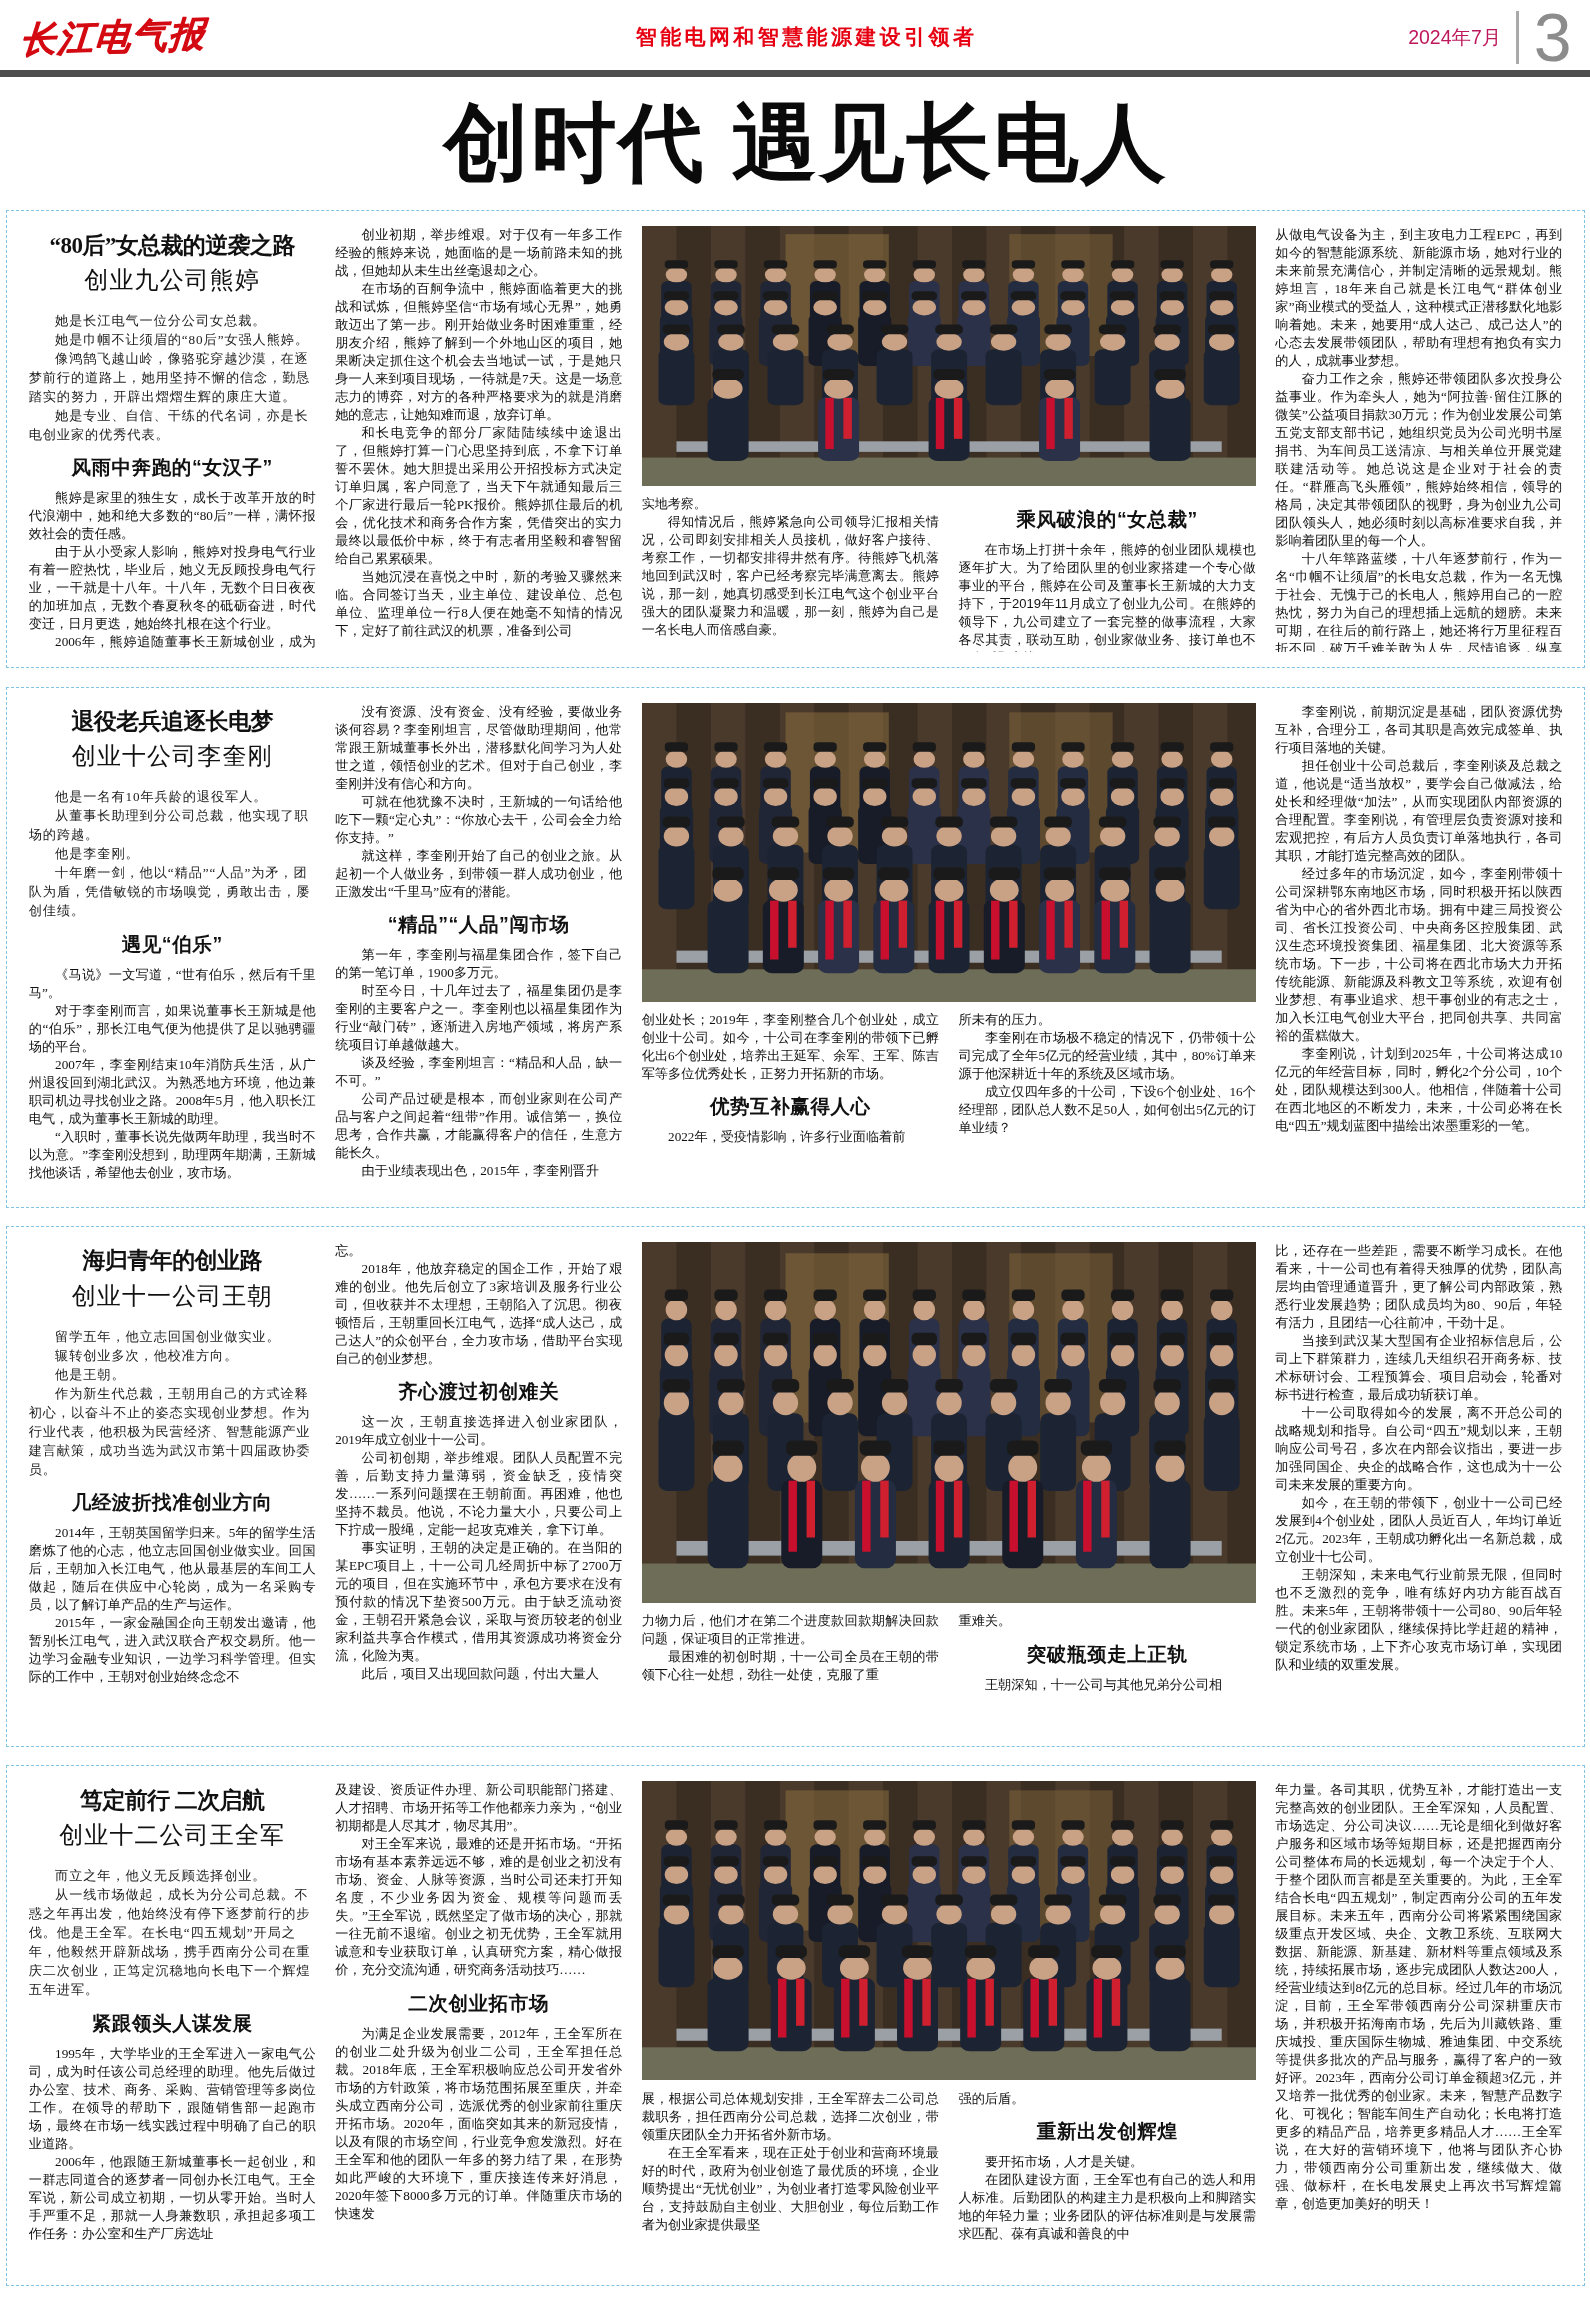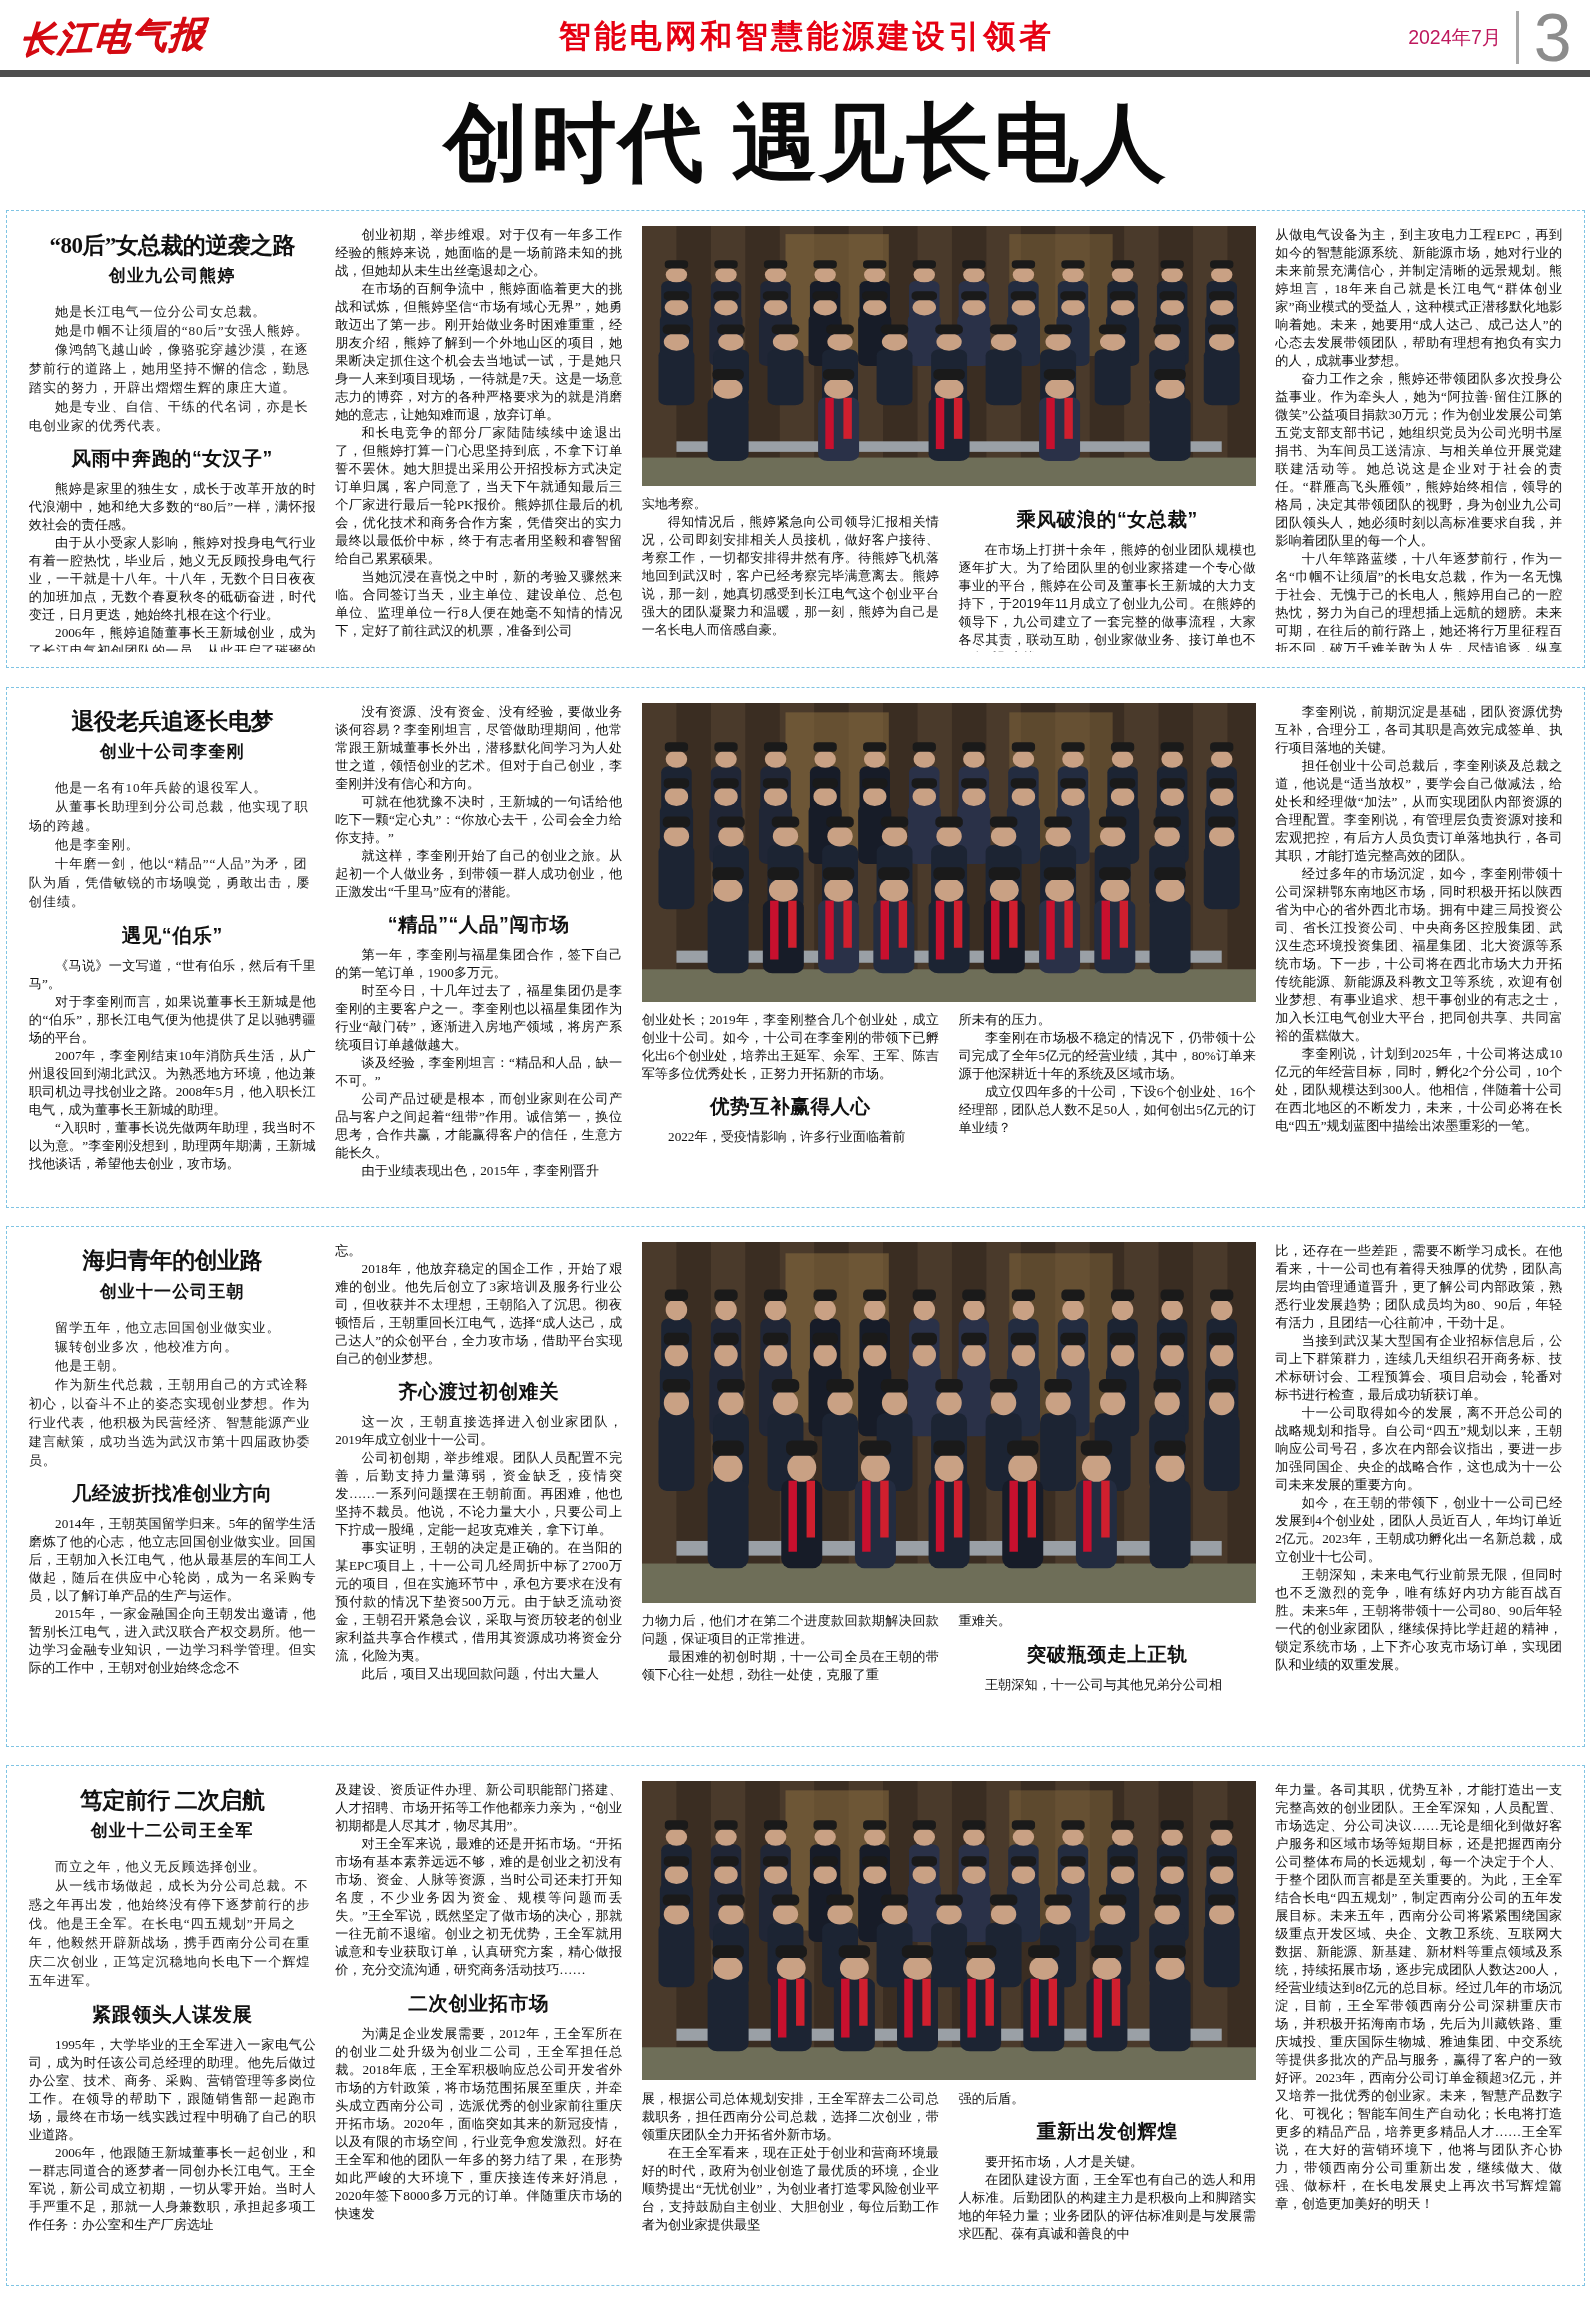--- a/index.html
+++ b/index.html
@@ -3,21 +3,21 @@
 <meta charset="utf-8">
 <style>
   html,body{margin:0;padding:0;background:#ffffff;}
   .page{position:relative;width:1591px;height:2319px;background:#fff;overflow:hidden;
         font-family:"Liberation Serif", serif;color:#111;}
   
   .hdr{display:flex;align-items:center;padding:9.2px 19.5px 2.3px 19.5px;height:68px;box-sizing:border-box;}
   .masthead{color:#d40a12;font-size:36px;font-weight:bold;font-style:italic;
             font-family:"Liberation Serif",serif;transform:rotate(-2deg) skewX(-6deg);
             letter-spacing:1.1px;white-space:nowrap;text-shadow:0.6px 0.6px 0 #d40a12;}
-  .slogan{flex:1;text-align:center;color:#e60012;font-size:32px;font-weight:900;
+  .slogan{flex:1;text-align:center;color:#e60012;font-size:21px;font-weight:900;
           font-family:Liberation Sans, sans-serif;letter-spacing:3.4px;white-space:nowrap;}
   .hdr-right{display:flex;align-items:center;gap:15px;}
   .issue-date{font-size:19.5px;color:#be185d;font-family:"Liberation Sans",sans-serif;}
   .vline{width:2.3px;height:53px;background:#a9a9a9;}
   .pagenum{font-size:68px;line-height:1;color:#8c8c8c;font-family:"Liberation Sans",sans-serif;font-weight:400;}
   .hrule{height:6.3px;background:#4e4e4e;margin:2.3px 0 0 0;}
   
   .headline{margin:19.5px 0 20.7px 0;text-align:center;font-size:85px;line-height:1.1;font-weight:900;
             font-family:"Liberation Sans",sans-serif;color:#0a0a0a;letter-spacing:2.3px;white-space:nowrap;padding-left:21px;}
   
@@ -25,21 +25,21 @@
            padding:15px 22px;display:flex;gap:19.5px;overflow:hidden;}
   .acol{flex:1 1 0;min-width:0;overflow:hidden;}
   .photo-cols{flex:2.14 1 0;min-width:0;display:flex;flex-direction:column;overflow:hidden;}
   .photo{width:100%;margin-bottom:9.2px;flex:0 0 auto;overflow:hidden;background:#241c15;}
   .photo svg{display:block;width:100%;height:100%;}
   .photo-sub{display:flex;gap:19.5px;flex:1 1 auto;overflow:hidden;}
   .photo-sub .acol{flex:1 1 0;}
   
   .a-title{font-size:23px;font-weight:bold;letter-spacing:-0.6px;text-align:center;white-space:nowrap;
            margin:3.4px 0 3.4px 0;font-family:"Liberation Serif",serif;}
-  .a-sub{font-size:17px;text-align:center;margin:0 0 15px 0;letter-spacing:1.1px;font-weight:bold;}
+  .a-sub{font-size:24px;text-align:center;margin:0 0 15px 0;letter-spacing:1.1px;}
   p.intro{font-size:13.2px;line-height:19px;margin:0;text-indent:2em;color:#1c1c1c;
           font-family:"Liberation Serif",serif;letter-spacing:0.9px;}
   h3.sec-h{font-size:19.5px;font-weight:900;font-family:"Liberation Sans",sans-serif;text-align:center;
            margin:10.3px 0 8px 0;letter-spacing:0.6px;white-space:nowrap;}
   p.body{font-size:13.2px;line-height:18px;margin:0;text-indent:2em;text-align:justify;
          font-family:"Liberation Serif",serif;}
   p.body.cont{text-indent:0;}
   p.body.sans{font-family:"Liberation Sans",sans-serif;font-size:13px;}
 </style>
 </head>

